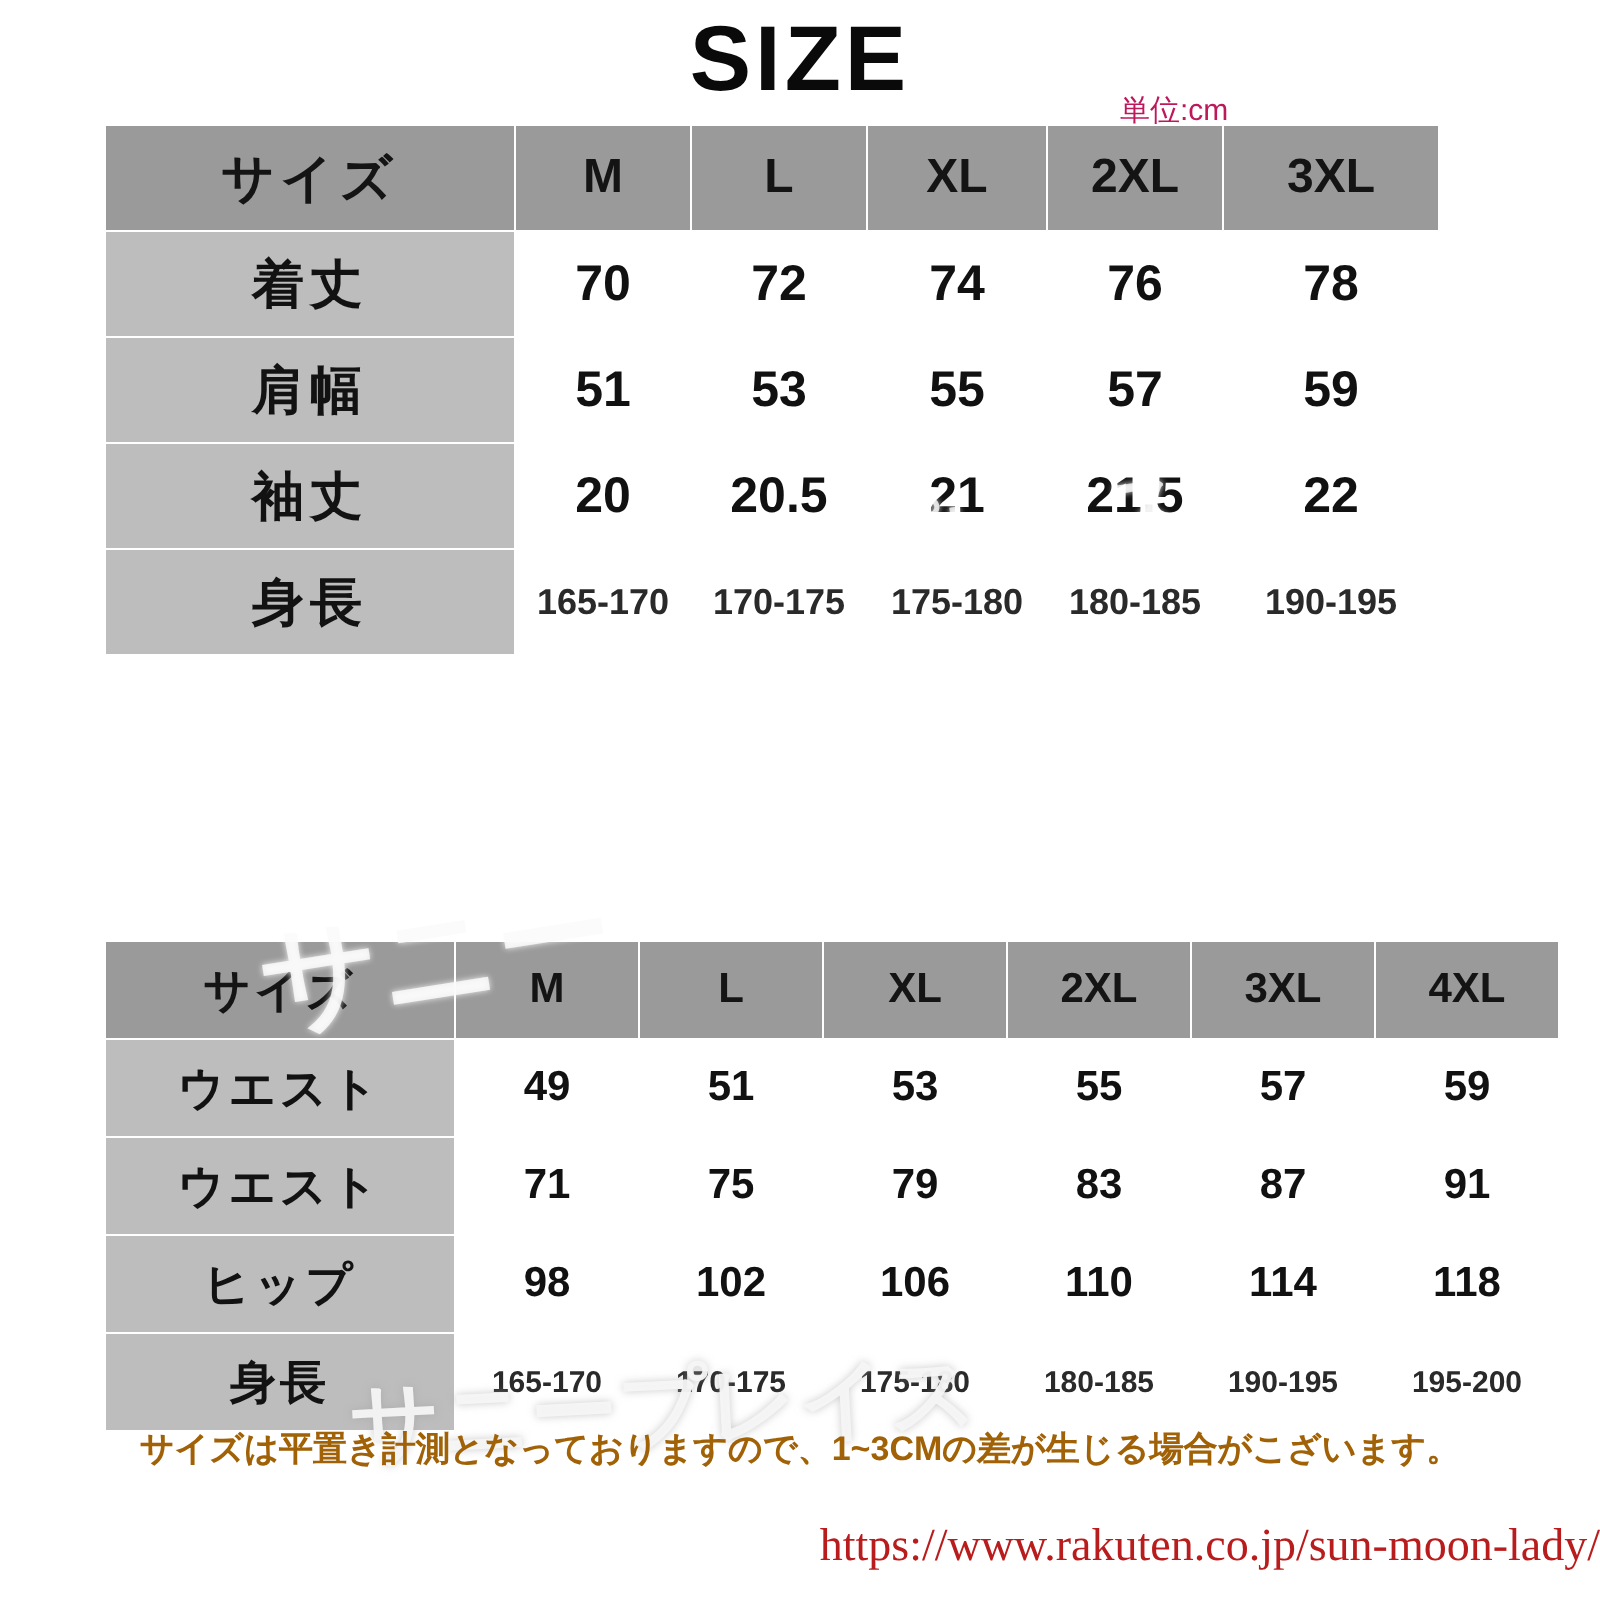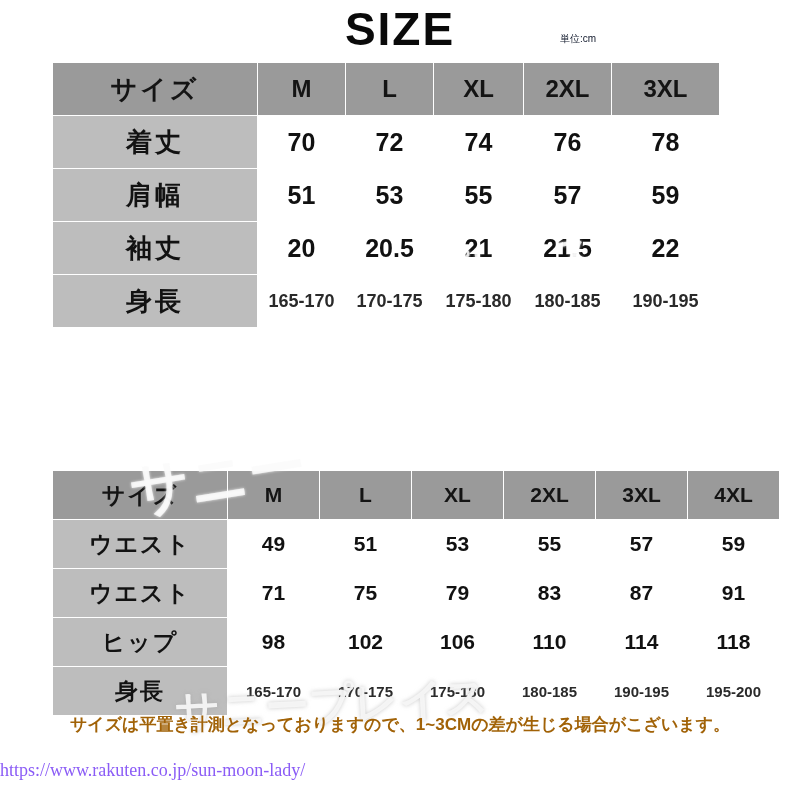--- a/index.html
+++ b/index.html
@@ -31,23 +31,23 @@
     text-align: center;
     font-size: 46px;
     font-weight: bold;
     letter-spacing: 2px;
     color: #0a0a0a;
     font-family: "Liberation Sans", sans-serif;
   }
   .unit {
     position: absolute;
     left: 560px;
-    top: 32px;
-    font-size: 10px;
-    color: #0f172a;
+    top: 46px;
+    font-size: 15px;
+    color: #be185d;
   }
 
   
   .table {
     position: absolute;
     border-collapse: collapse;
     table-layout: fixed;
   }
   .table td {
     border: 1px solid #ffffff;
@@ -159,23 +159,23 @@
     text-align: center;
     font-size: 17px;
     font-weight: bold;
     color: #a16207;
   }
   .url {
     position: absolute;
     left: 0;
     top: 760px;
     width: 800px;
-    text-align: left;
-    font-size: 18px;
-    color: #8b5cf6;
+    text-align: right;
+    font-size: 23px;
+    color: #b91c1c;
     font-family: "Liberation Serif", serif;
   }
 </style>
 </head>
 <body>
 
 <div class="page">
 
   <div class="title">SIZE</div>
   <div class="unit">単位:cm</div>

